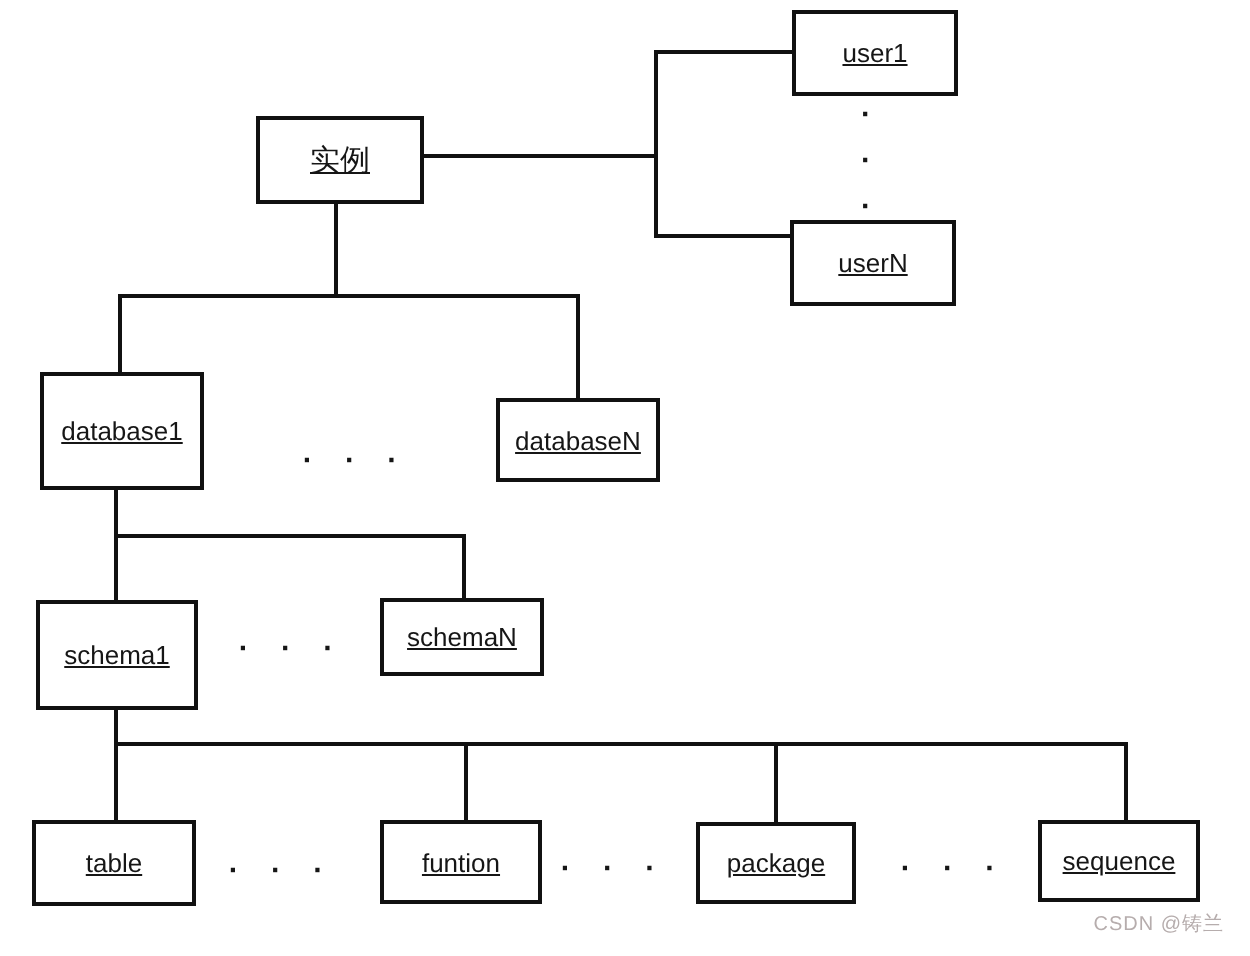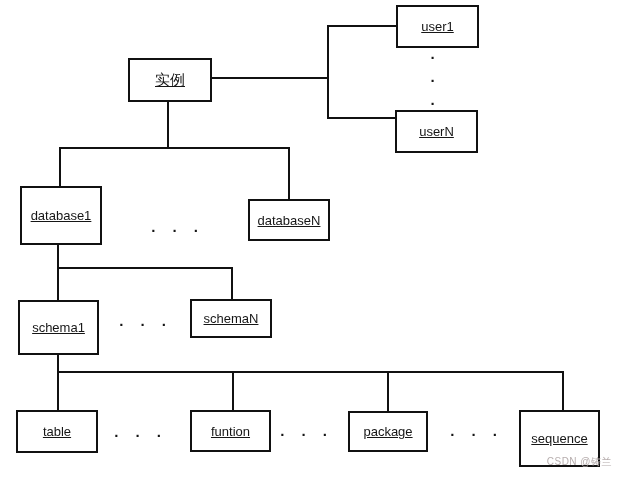--- a/index.html
+++ b/index.html
@@ -90,21 +90,21 @@
   <div class="node cn" style="left:128px;top:58px;width:84px;height:44px">实例</div>
   <div class="node" style="left:396px;top:5px;width:83px;height:43px">user1</div>
   <div class="node" style="left:395px;top:110px;width:83px;height:43px">userN</div>
   <div class="node" style="left:20px;top:186px;width:82px;height:59px">database1</div>
   <div class="node" style="left:248px;top:199px;width:82px;height:42px">databaseN</div>
   <div class="node" style="left:18px;top:300px;width:81px;height:55px">schema1</div>
   <div class="node" style="left:190px;top:299px;width:82px;height:39px">schemaN</div>
   <div class="node" style="left:190px;top:410px;width:81px;height:42px">funtion</div>
   <div class="node" style="left:16px;top:410px;width:82px;height:43px">table</div>
   <div class="node" style="left:348px;top:411px;width:80px;height:41px">package</div>
-  <div class="node" style="left:519px;top:410px;width:81px;height:57px">sequence</div>
+  <div class="node" style="left:519px;top:410px;width:81px;height:41px">sequence</div>
 
   <div class="ellipsis-v" style="left:429px;top:46px">·
 ·
 ·</div>
   <div class="ellipsis-h" style="left:148px;top:221px">· · ·</div>
   <div class="ellipsis-h" style="left:116px;top:315px">· · ·</div>
   <div class="ellipsis-h" style="left:111px;top:426px">· · ·</div>
   <div class="ellipsis-h" style="left:277px;top:425px">· · ·</div>
   <div class="ellipsis-h" style="left:447px;top:425px">· · ·</div>
 

